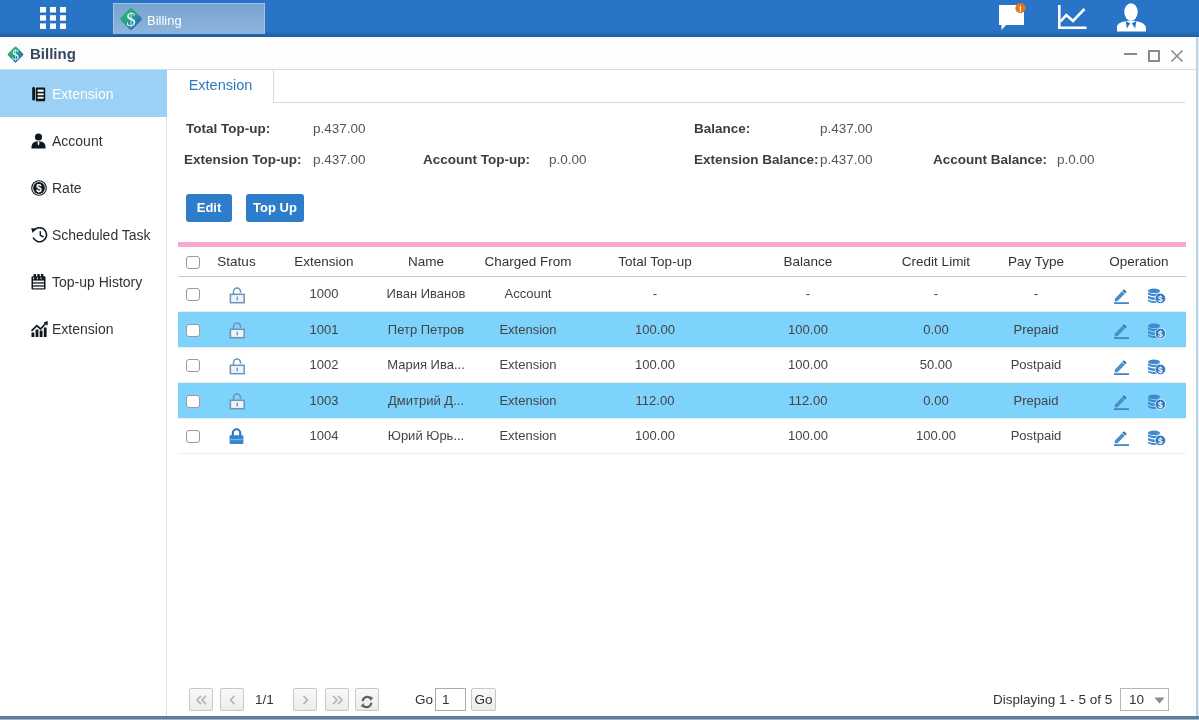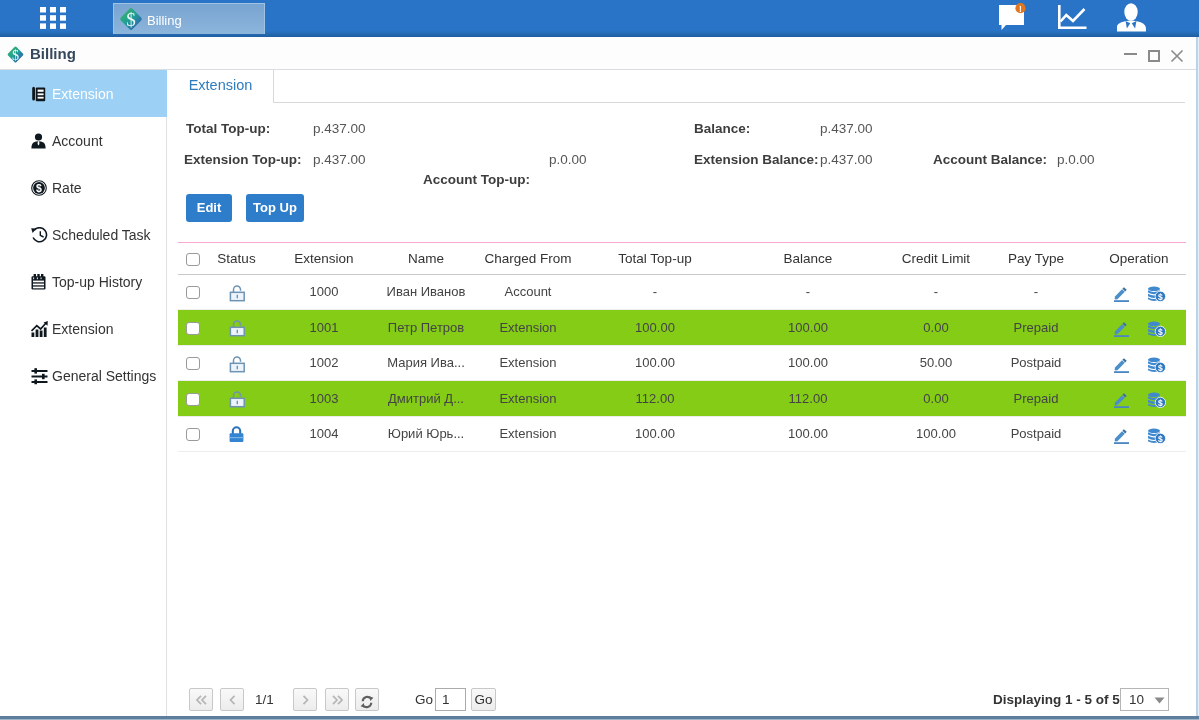--- a/index.html
+++ b/index.html
@@ -36,24 +36,24 @@
   border-right:1px solid #d8d8d8; color:#2e7cbe; font-size:14.5px; text-align:center; line-height:31px; }
 
 .slabel { position:absolute; font-size:13.5px; font-weight:bold; color:#3d3d3d; }
 .sval { position:absolute; font-size:13.5px; color:#555; }
 
 .btn { position:absolute; background:#2e7dca; color:#fff; font-size:13px; font-weight:bold; text-align:center; border-radius:3px; }
 
 
 #tbl { position:absolute; left:178px; top:242px; width:1008px; }
 table { border-collapse:collapse; width:1008px; table-layout:fixed; }
-thead td { height:31.5px; border-top:1px solid #f9a8d4; border-bottom:1px solid #c9c9c9;
+thead td { height:31.5px; border-top:5px solid #f9a8d4; border-bottom:1px solid #c9c9c9;
   font-size:13.5px; color:#333; text-align:center; }
 tbody td { height:35.5px; font-size:13px; color:#444; text-align:center; border-bottom:1px solid #ededed; }
-tr.g td { background:#84cc16; }
+tr.g td { background:#7dd3fc; }
 .cb { display:inline-block; width:14px; height:13px; border:1px solid #9a9a9a; border-radius:3px; background:#fff; vertical-align:middle; }
 
 
 .pbtn { position:absolute; top:688px; width:24px; height:23px; background:linear-gradient(#f9f9f9,#ececec);
   border:1px solid #c8c8c8; border-radius:2px; text-align:center; }
 .pbtn svg { margin-top:6px; }
 .ptext { position:absolute; font-size:13.5px; color:#333; }
 
 #bottombar { position:absolute; left:0; top:716px; width:1199px; height:4px; background:#5d7e9c; border-bottom:1px solid #9fb6c9; }
 #rightedge { position:absolute; left:1196px; top:37px; width:2px; height:683px; background:#b9d3e8; }
@@ -186,49 +186,34 @@
     <svg width="17" height="16" viewBox="0 0 17 16">
       <rect x="0.5" y="11.5" width="2.8" height="4.5" fill="#10181f"></rect>
       <rect x="4.6" y="8.5" width="2.8" height="7.5" fill="#10181f"></rect>
       <rect x="8.7" y="9.5" width="2.8" height="6.5" fill="#10181f"></rect>
       <rect x="12.8" y="6.5" width="2.8" height="9.5" fill="#10181f"></rect>
       <path fill="none" stroke="#10181f" stroke-width="1.7" d="M0.5 10 L5.8 4.6 L9.6 8 L15 2"></path>
       <path fill="#10181f" d="M16.8 0 L16.5 4.8 L12.6 1.6 Z"></path>
     </svg>
     <div class="mlabel">Extension</div>
   </div>
-  <div class="mitem" style="top:282px;">
-    <svg width="17" height="17" viewBox="0 0 17 17">
-      <g stroke="#10181f" stroke-width="2">
-        <path d="M0.5 3.4 H16.5"></path>
-          <path d="M0.5 9 H16.5"></path>
-          <path d="M0.5 14.6 H16.5"></path>
-      </g>
-      <g fill="#10181f">
-        <rect x="3.4" y="0.7" width="2.6" height="5.4"></rect>
-        <rect x="11" y="6.3" width="2.6" height="5.4"></rect>
-        <rect x="3.4" y="11.9" width="2.6" height="5.1"></rect>
-      </g>
-    </svg>
-    <div class="mlabel">General Settings</div>
-  </div>
 </div>
 
 <div id="tabrow">
     <div id="tab-active">Extension</div>
   </div>
 
 <span class="slabel" style="left:186px; top:121px;">Total Top-up:</span>
 <span class="sval" style="left:313px; top:121px;">p.437.00</span>
 <span class="slabel" style="left:694px; top:121px;">Balance:</span>
 <span class="sval" style="left:820px; top:121px;">p.437.00</span>
 
 <span class="slabel" style="left:169px; top:152px;margin-left:15px;">Extension Top-up:</span>
 <span class="sval" style="left:313px; top:152px;">p.437.00</span>
-<span class="slabel" style="left:423px; top:152px;margin-top:20px;">Account Top-up:</span>
+<span class="slabel" style="left:423px; top:152px;">Account Top-up:</span>
 <span class="sval" style="left:549px; top:152px;">p.0.00</span>
 <span class="slabel" style="left:694px; top:152px;">Extension Balance:</span>
 <span class="sval" style="left:820px; top:152px;">p.437.00</span>
 <span class="slabel" style="left:933px; top:152px;">Account Balance:</span>
 <span class="sval" style="left:1057px; top:152px;">p.0.00</span>
 
 <div class="btn" style="left:186px; top:194px; width:46px; height:28px; line-height:28px;">Edit</div>
 <div class="btn" style="left:246px; top:194px; width:58px; height:28px; line-height:28px;">Top Up</div>
 
 <div id="tbl">
@@ -423,21 +408,21 @@
     <path d="M2.7 6.3 A4.7 4.7 0 0 1 11.3 4.0"></path>
     <path d="M11.3 7.7 A4.7 4.7 0 0 1 2.7 10.0"></path>
   </g>
   <path fill="#5f5f5f" d="M13.4 2.8 L9.4 1.2 L10.2 6.0 Z"></path>
   <path fill="#5f5f5f" d="M0.6 11.2 L4.6 12.8 L3.8 8.0 Z"></path>
 </svg></div>
 <div class="ptext" style="left:415px; top:692px;">Go to</div>
 <div class="abs" style="left:435px; top:688px; width:31px; height:23px; border:1px solid #ababab; background:#fff; font-size:13.5px; color:#333; line-height:22px; padding-left:6px;">1</div>
 <div class="pbtn" style="left:471px; width:25px; font-size:13.5px; color:#333; line-height:22px;">Go</div>
 
-<div class="ptext" style="left:993px; top:692px;font-weight:bold;">Displaying 1 - 5 of 5</div>
+<div class="ptext" style="left:993px; top:692px;">Displaying 1 - 5 of 5</div>
 <div class="abs" style="left:1120px; top:688px; width:49px; height:23px; border:1px solid #b5b5b5; background:#fff;">
   <span style="position:absolute; left:8px; top:3px; font-size:13.5px; color:#333;">10</span>
   <svg class="abs" style="left:33px; top:8px;" width="11" height="7" viewBox="0 0 11 7">
       <path fill="#8a8a8a" d="M0.5 0.5 H10.5 L5.5 6.5 Z"></path>
     </svg>
 </div>
 
 <div id="rightedge"></div>
 <div id="rightedge2"></div>
 <div id="bottombar"></div>

